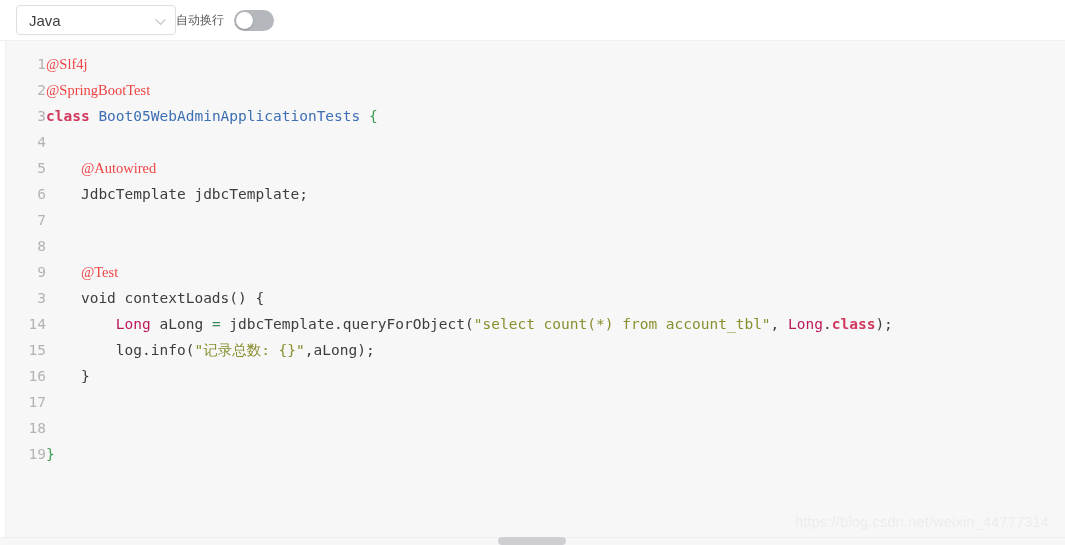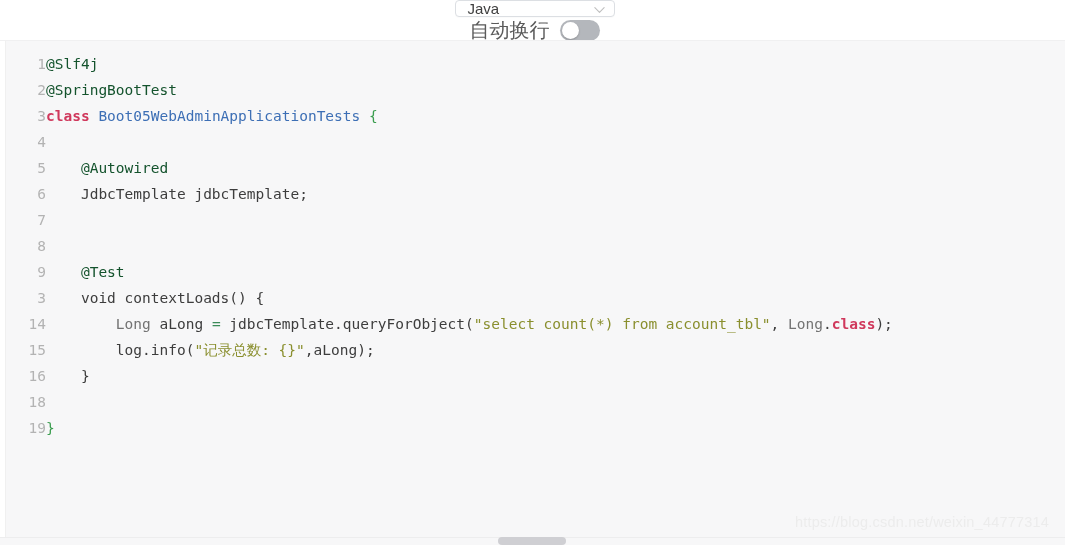--- a/index.html
+++ b/index.html
@@ -24,24 +24,22 @@
     overflow: hidden;
   }
 
   
   .toolbar {
     position: relative;
     height: 40px;
     background: #ffffff;
     display: flex;
     align-items: center;
-    justify-content: space-between;
     padding: 0 12px 0 16px;
     box-sizing: border-box;
-    flex-direction: column;
   }
 
   .lang-select {
     position: relative;
     width: 160px;
     height: 30px;
     border: 1px solid #dcdfe3;
     border-radius: 4px;
     background: #ffffff;
     display: flex;
@@ -64,21 +62,21 @@
     display: block;
     opacity: 0.55;
   }
 
   .wrap-control {
     display: flex;
     align-items: center;
     gap: 10px;
   }
   .wrap-label {
-    font-size: 20px;
+    font-size: 12px;
     color: #5a5a5a;
     font-family: "Liberation Sans", sans-serif;
     white-space: nowrap;
   }
   .toggle {
     position: relative;
     width: 40px;
     height: 21px;
     border-radius: 11px;
     background: #b4b7bc;
@@ -149,23 +147,23 @@
     color: #b3b3b3;
     user-select: none;
     font-size: 14px;
   }
   td.code {
     padding-left: 2px;
     color: #3d3d3d;
   }
 
   
-  .t-anno   { color: #14532d; }
+  .t-anno   { color: #ef4444; font-family: Liberation Serif, serif; }
   .t-key    { color: #d0385c; font-weight: bold; }
-  .t-type   { color: #737373; }
+  .t-type   { color: #be185d; }
   .t-cls    { color: #3d6fb5; }
   .t-brace  { color: #3b9d4f; }
   .t-str    { color: #8a8f2e; }
   .t-cmt    { color: #9a9a9a; }
   .t-op     { color: #3b8b58; }
   .t-plain  { color: #3d3d3d; }
 
   
   .watermark {
     position: absolute;
@@ -278,20 +276,24 @@
             </tr>
             <tr>
               <td class="ln">15</td>
               <td class="code"><span class="t-plain">        log.info(</span><span class="t-str">"记录总数: {}"</span><span class="t-plain">,aLong);</span></td>
             </tr>
             <tr>
               <td class="ln">16</td>
               <td class="code"><span class="t-plain">    }</span></td>
             </tr>
             <tr>
+              <td class="ln">17</td>
+              <td class="code">&nbsp;</td>
+            </tr>
+            <tr>
               <td class="ln">18</td>
               <td class="code">&nbsp;</td>
             </tr>
             <tr>
               <td class="ln">19</td>
               <td class="code"><span class="t-brace">}</span></td>
             </tr>
           </tbody>
       </table>
     </div>

